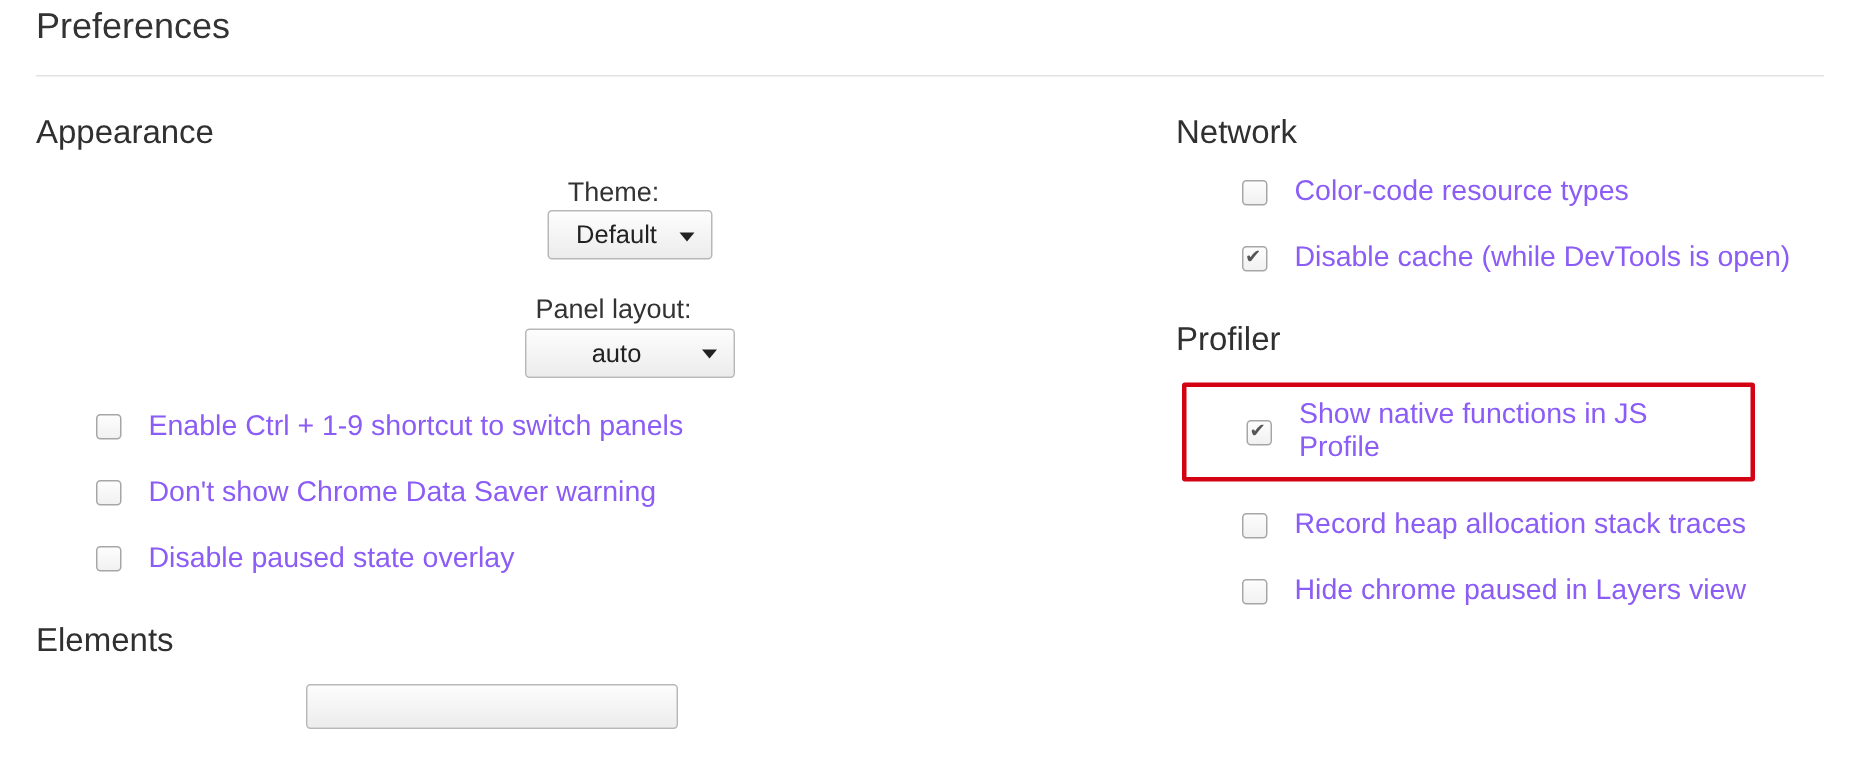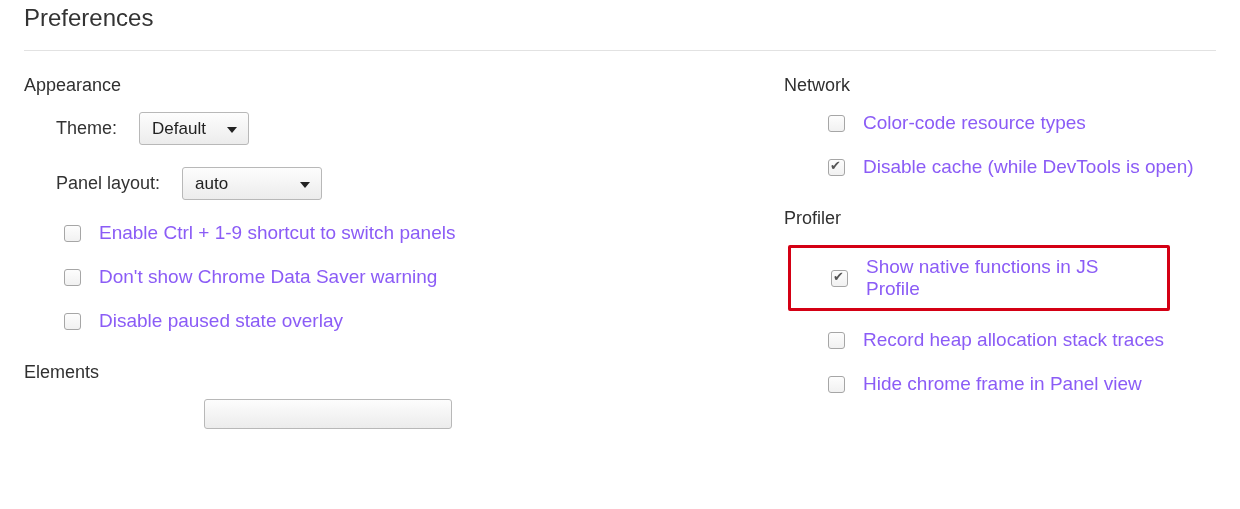--- a/index.html
+++ b/index.html
@@ -25,47 +25,48 @@
       background: #e2e2e2;
       margin-bottom: 24px;
     }
     .columns {
       display: flex;
       gap: 0;
     }
     .col-left  { width: 760px; }
     .col-right { flex: 1; }
     h2.section-title {
-      font-size: 18px;
+      font-size: 22px;
       font-weight: 400;
       color: #303030;
       margin: 0 0 16px 0;
     }
     .section { margin-bottom: 30px; }
     .row {
       display: flex;
       align-items: center;
       margin: 0 0 22px 0;
       line-height: 1.3;
     }
-    .row-indent { padding-left: 32px; }
+    .row-indent { padding-left: 32px; flex-direction: column; }
     .label {
       font-size: 18px;
       color: #333;
       margin-right: 22px;
     }
     select.ctrl {
       font-size: 17px;
       color: #222;
       background: linear-gradient(#fdfdfd,#ececec);
       border: 1px solid #b8b8b8;
       border-radius: 3px;
       padding: 6px 30px 6px 12px;
       appearance: none;
       position: relative;
+      text-align: center;
     }
     .select-wrap {
       position: relative;
       display: inline-block;
     }
     .select-wrap::after {
       content: "";
       position: absolute;
       right: 12px;
       top: 50%;
@@ -212,19 +213,19 @@
         </div>
 
 
         <div class="cb-row-right">
           <input type="checkbox" class="cb" style="">
           <span class="cb-label">Record heap allocation stack traces</span>
         </div>
 
         <div class="cb-row-right">
           <input type="checkbox" class="cb" style="">
-          <span class="cb-label">Hide chrome frame in Panel view</span>
+          <span class="cb-label">Hide chrome paused in Layers view</span>
         </div>
       </div>
 
     </div>
   </div>
 </div>
 
 </body></html>

